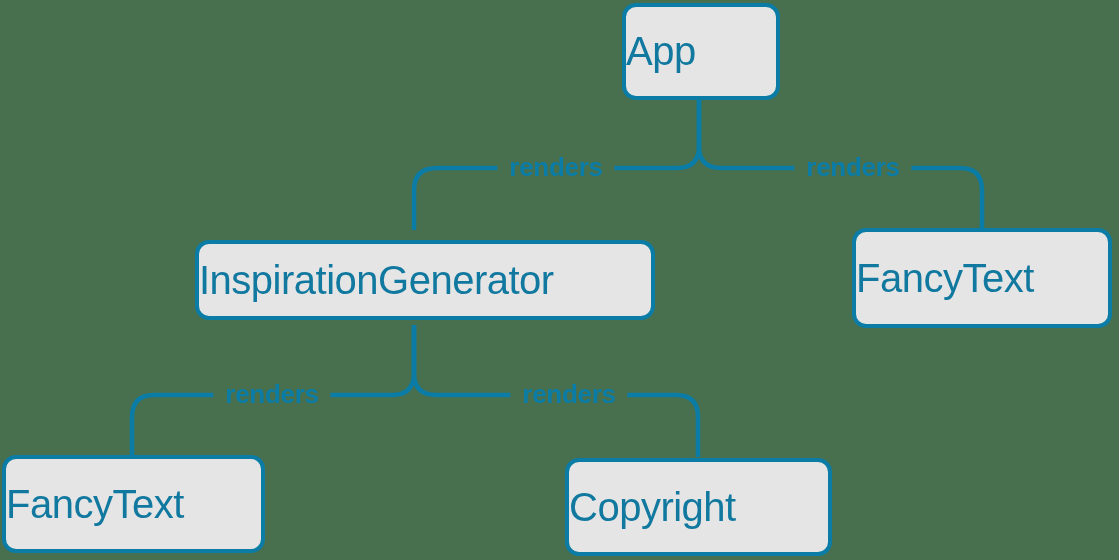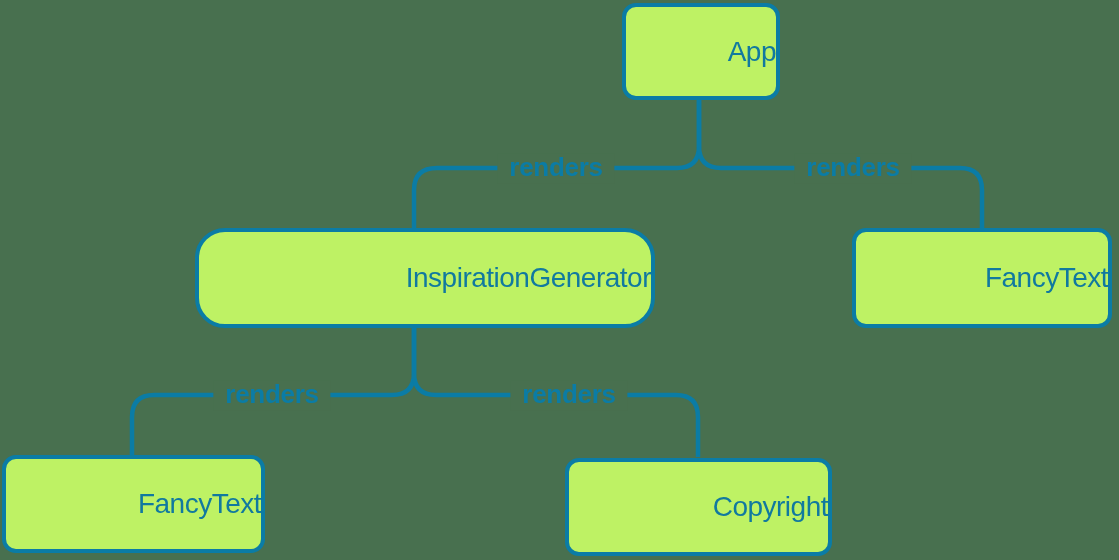--- a/index.html
+++ b/index.html
@@ -23,28 +23,28 @@
     height: 560px;
   }
   .edges path {
     fill: none;
     stroke: #0b7ca5;
     stroke-width: 4.5;
   }
   .node {
     position: absolute;
     box-sizing: border-box;
-    background: #bef264;
+    background: #e5e5e5;
     border: 4px solid #0b7ca5;
     border-radius: 14px;
     display: flex;
     align-items: center;
-    justify-content: flex-end;
+    justify-content: flex-start;
     color: #11799f;
-    font-size: 28px;
+    font-size: 40px;
     font-weight: 500;
     letter-spacing: -0.5px;
     white-space: nowrap;
   }
   .edge-label {
     position: absolute;
     transform: translate(-50%, -50%);
     background: #48704f;
     color: #0b7ca5;
     font-size: 26px;
@@ -69,21 +69,21 @@
 
   <div class="edge-label" style="left:556px; top:168px;">renders</div>
   <div class="edge-label" style="left:853px; top:168px;">renders</div>
   <div class="edge-label" style="left:272px; top:395px;">renders</div>
   <div class="edge-label" style="left:569px; top:395px;">renders</div>
 
   <div class="node" style="left:622px; top:3px; width:158px; height:97px;">
     <span>App</span>
   </div>
 
-  <div class="node" style="left:195px; top:228px; width:460px; height:100px;border-radius:30px;">
+  <div class="node" style="left:195px; top:240px; width:460px; height:80px;">
     <span>InspirationGenerator</span>
   </div>
 
   <div class="node" style="left:852px; top:228px; width:260px; height:100px;">
     <span>FancyText</span>
   </div>
 
   <div class="node" style="left:2px; top:455px; width:263px; height:98px;">
     <span>FancyText</span>
   </div>

